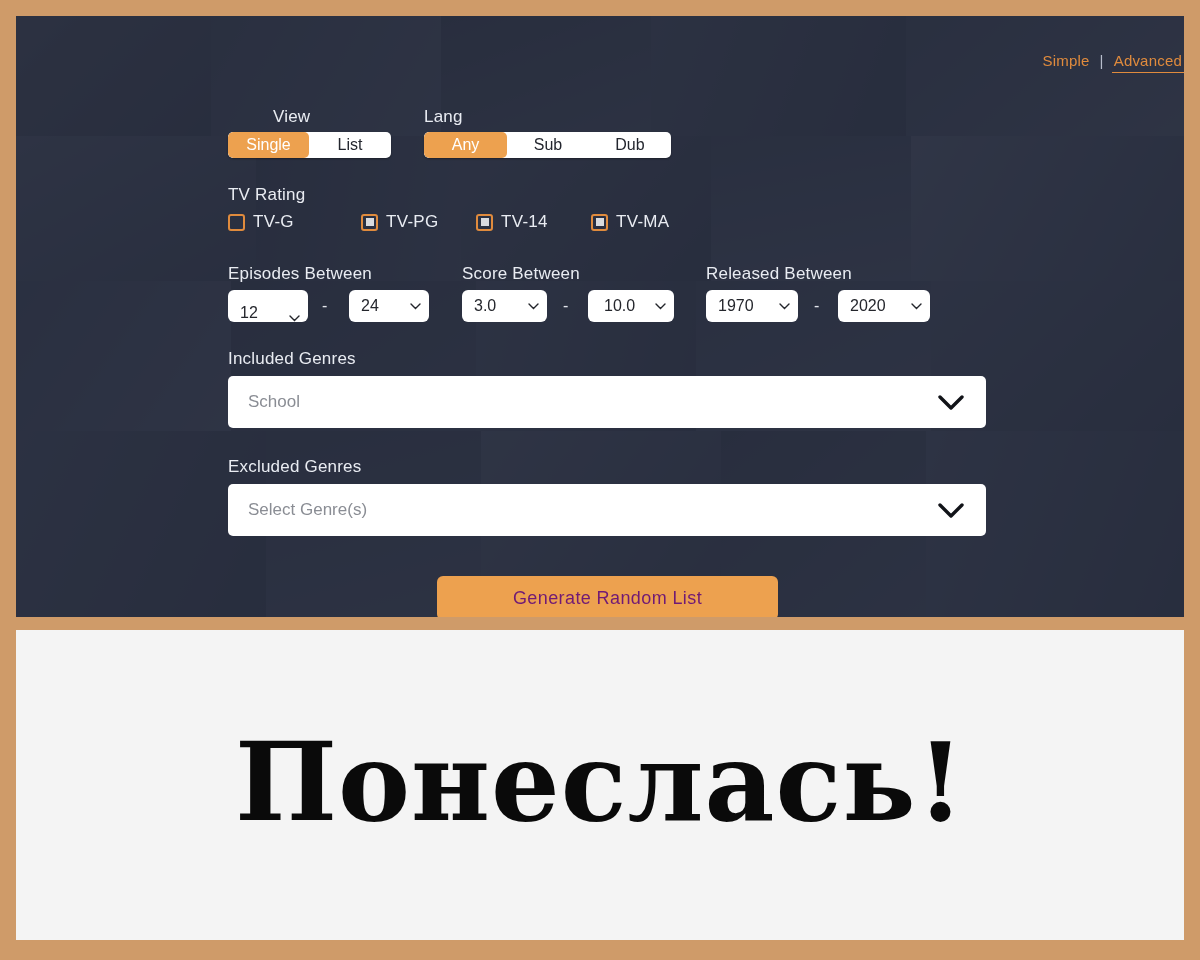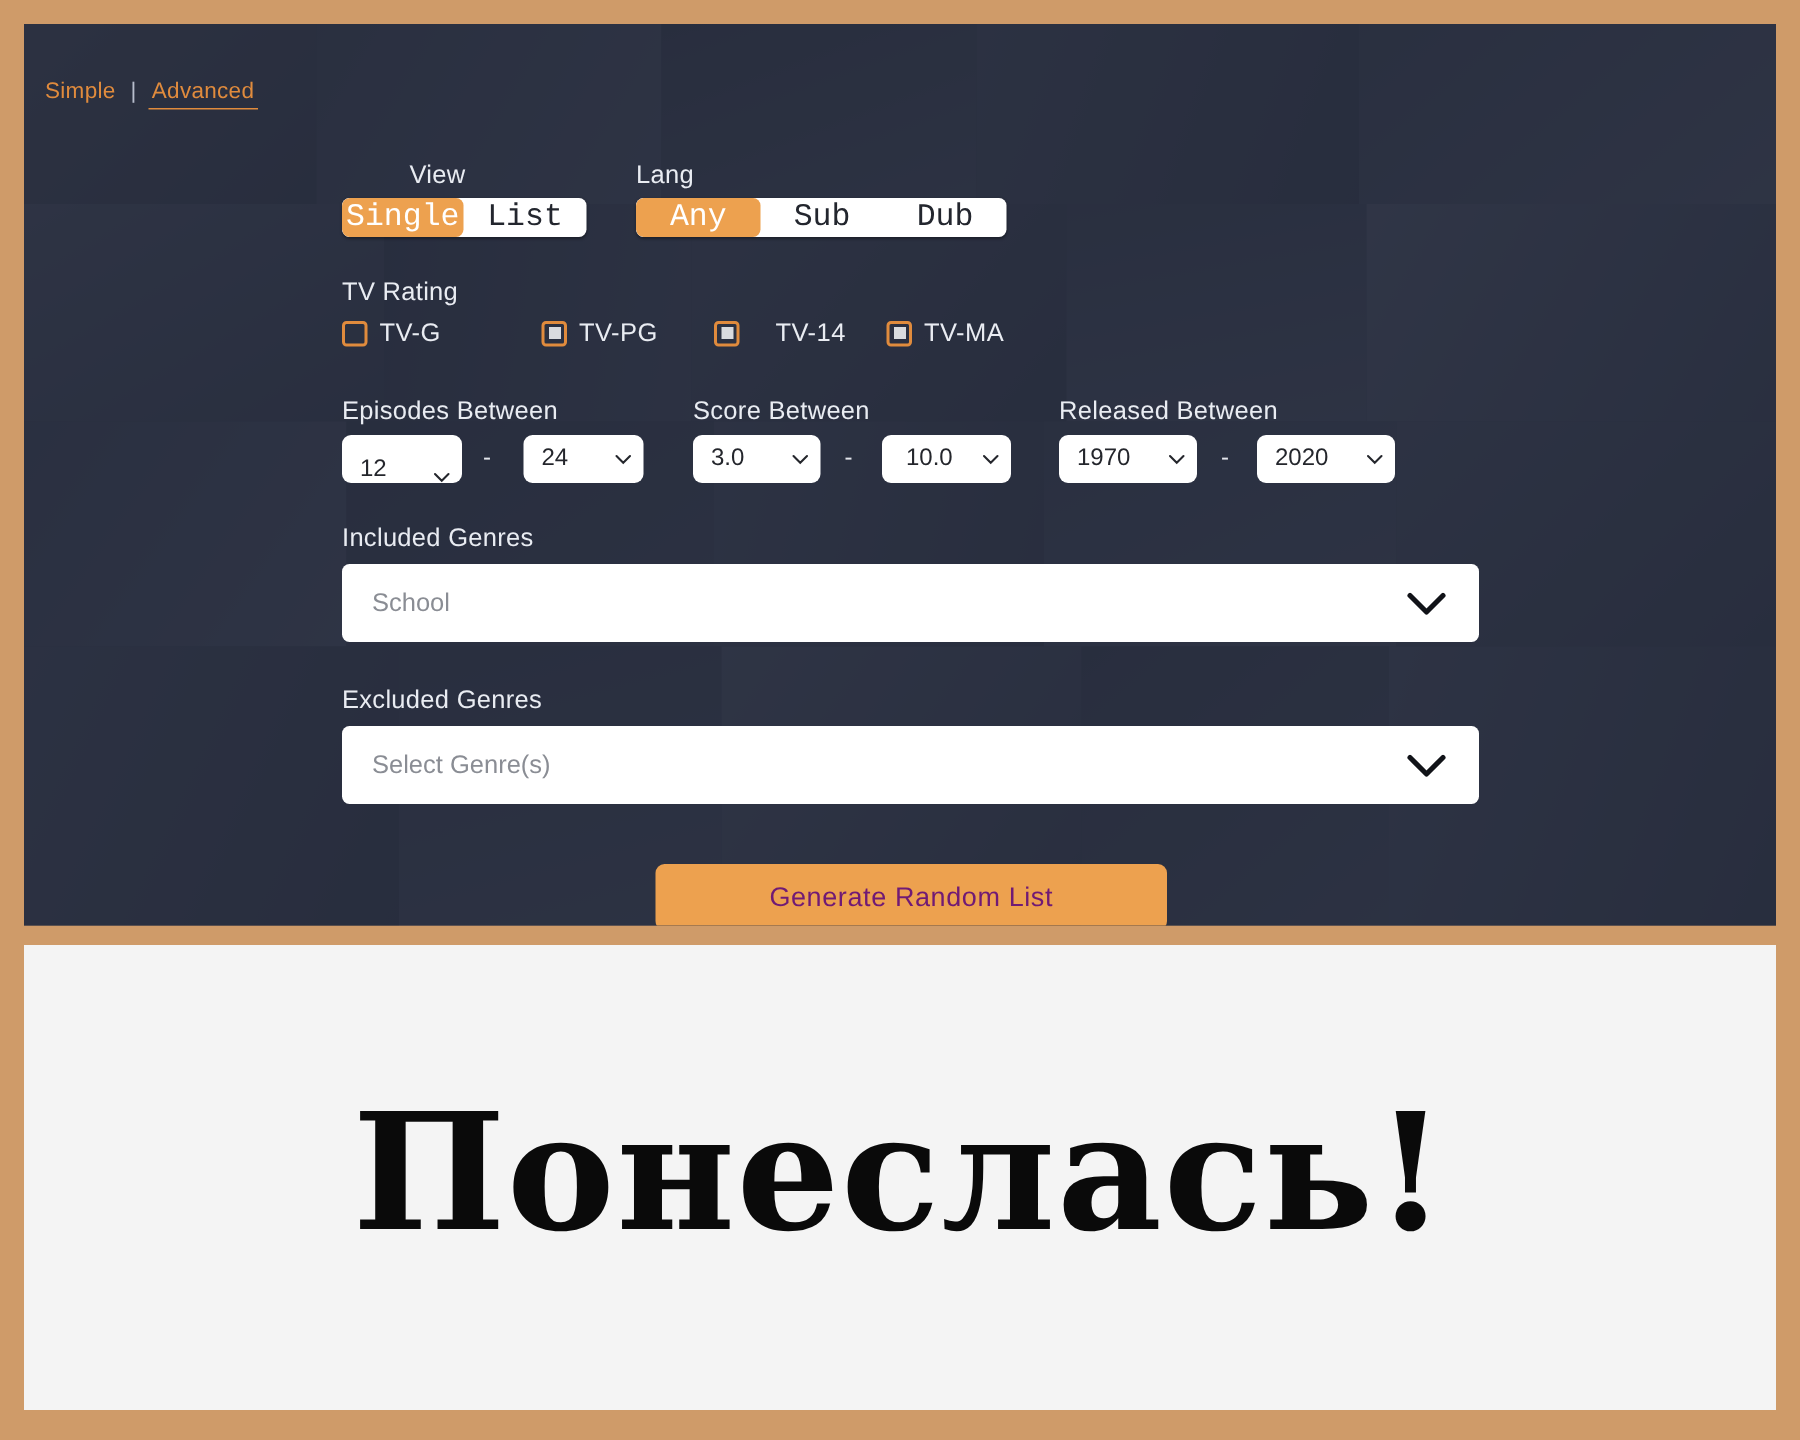--- a/index.html
+++ b/index.html
@@ -53,24 +53,24 @@
   .panel-inner {
     position: relative;
     z-index: 5;
     width: 100%;
     height: 100%;
   }
 
   
   .mode-tabs {
     position: absolute;
-    left: 12px;
+    left: 0;
     right: 0;
     top: 36px;
-    text-align: left;
+    text-align: right;
     font-size: 15px;
     color: #e08b3d;
     letter-spacing: .2px;
   }
   .mode-tabs .tab {
     color: #e08b3d;
     padding: 0 2px;
     cursor: pointer;
   }
   .mode-tabs .tab.active {
@@ -97,26 +97,25 @@
     background: #ffffff;
     border-radius: 5px;
     overflow: hidden;
     height: 26px;
     box-shadow: 0 1px 2px rgba(0,0,0,.35);
   }
   .segmented .seg {
     display: flex;
     align-items: center;
     justify-content: center;
-    font-size: 21px;
+    font-size: 16px;
     color: #23262e;
     cursor: pointer;
     height: 100%;
     box-sizing: border-box;
-    font-family: Liberation Mono, monospace;
   }
   .segmented .seg.active {
     background: #eda14f;
     color: #ffffff;
     border-radius: 5px;
   }
 
   
   .check-row {
     position: absolute;
@@ -296,21 +295,21 @@
       <div class="field-label" style="left:212px;top:169px;">TV Rating</div>
       <div class="check-row">
         <div class="check-item" style="width:133px;">
           <span class="cbox"></span>
           <span class="check-label">TV-G</span>
         </div>
         <div class="check-item" style="width:115px;">
           <span class="cbox checked"></span>
           <span class="check-label">TV-PG</span>
         </div>
-        <div class="check-item" style="width:115px;gap:16px;">
+        <div class="check-item" style="width:115px;">
           <span class="cbox checked"></span>
           <span class="check-label">TV-14</span>
         </div>
         <div class="check-item">
           <span class="cbox checked"></span>
           <span class="check-label">TV-MA</span>
         </div>
       </div>
 
       <div class="field-label" style="left:212px;top:248px;">Episodes Between</div>

